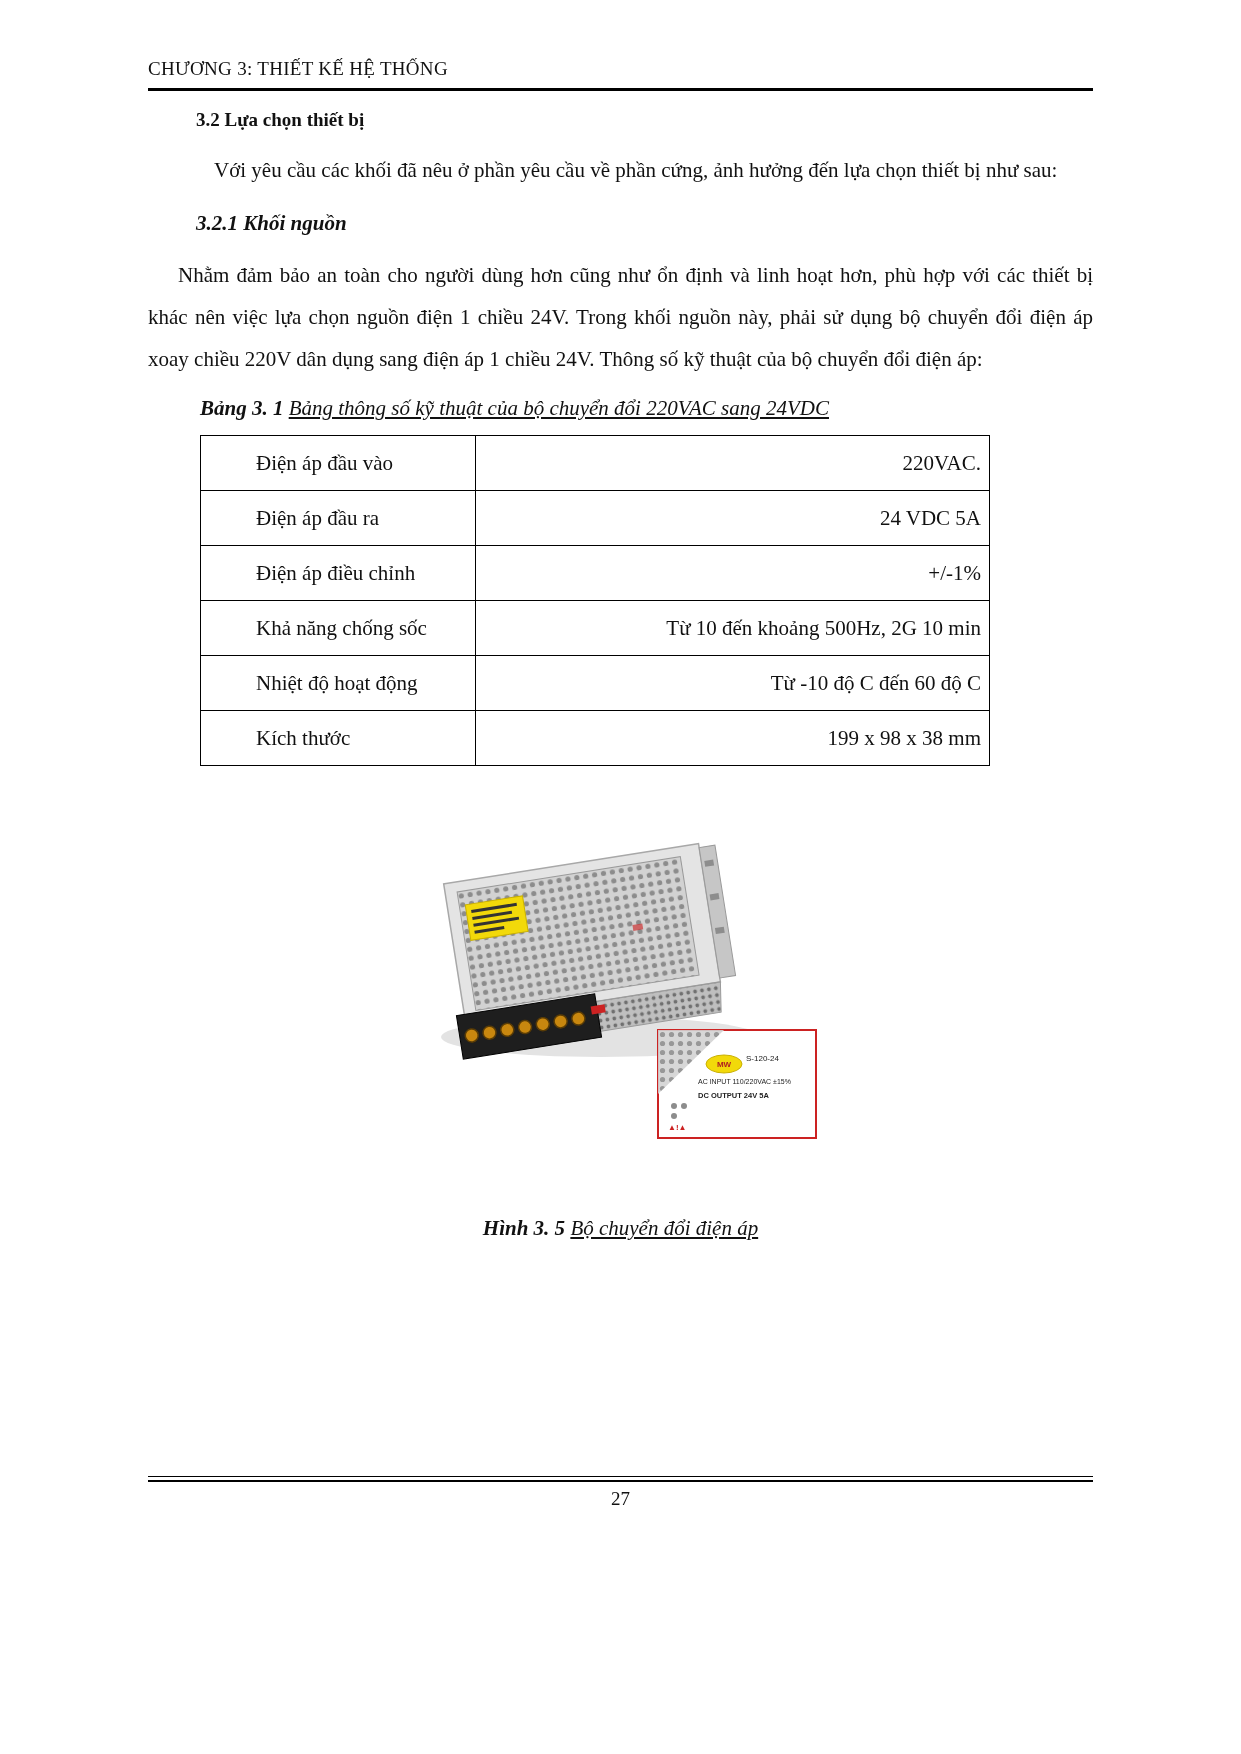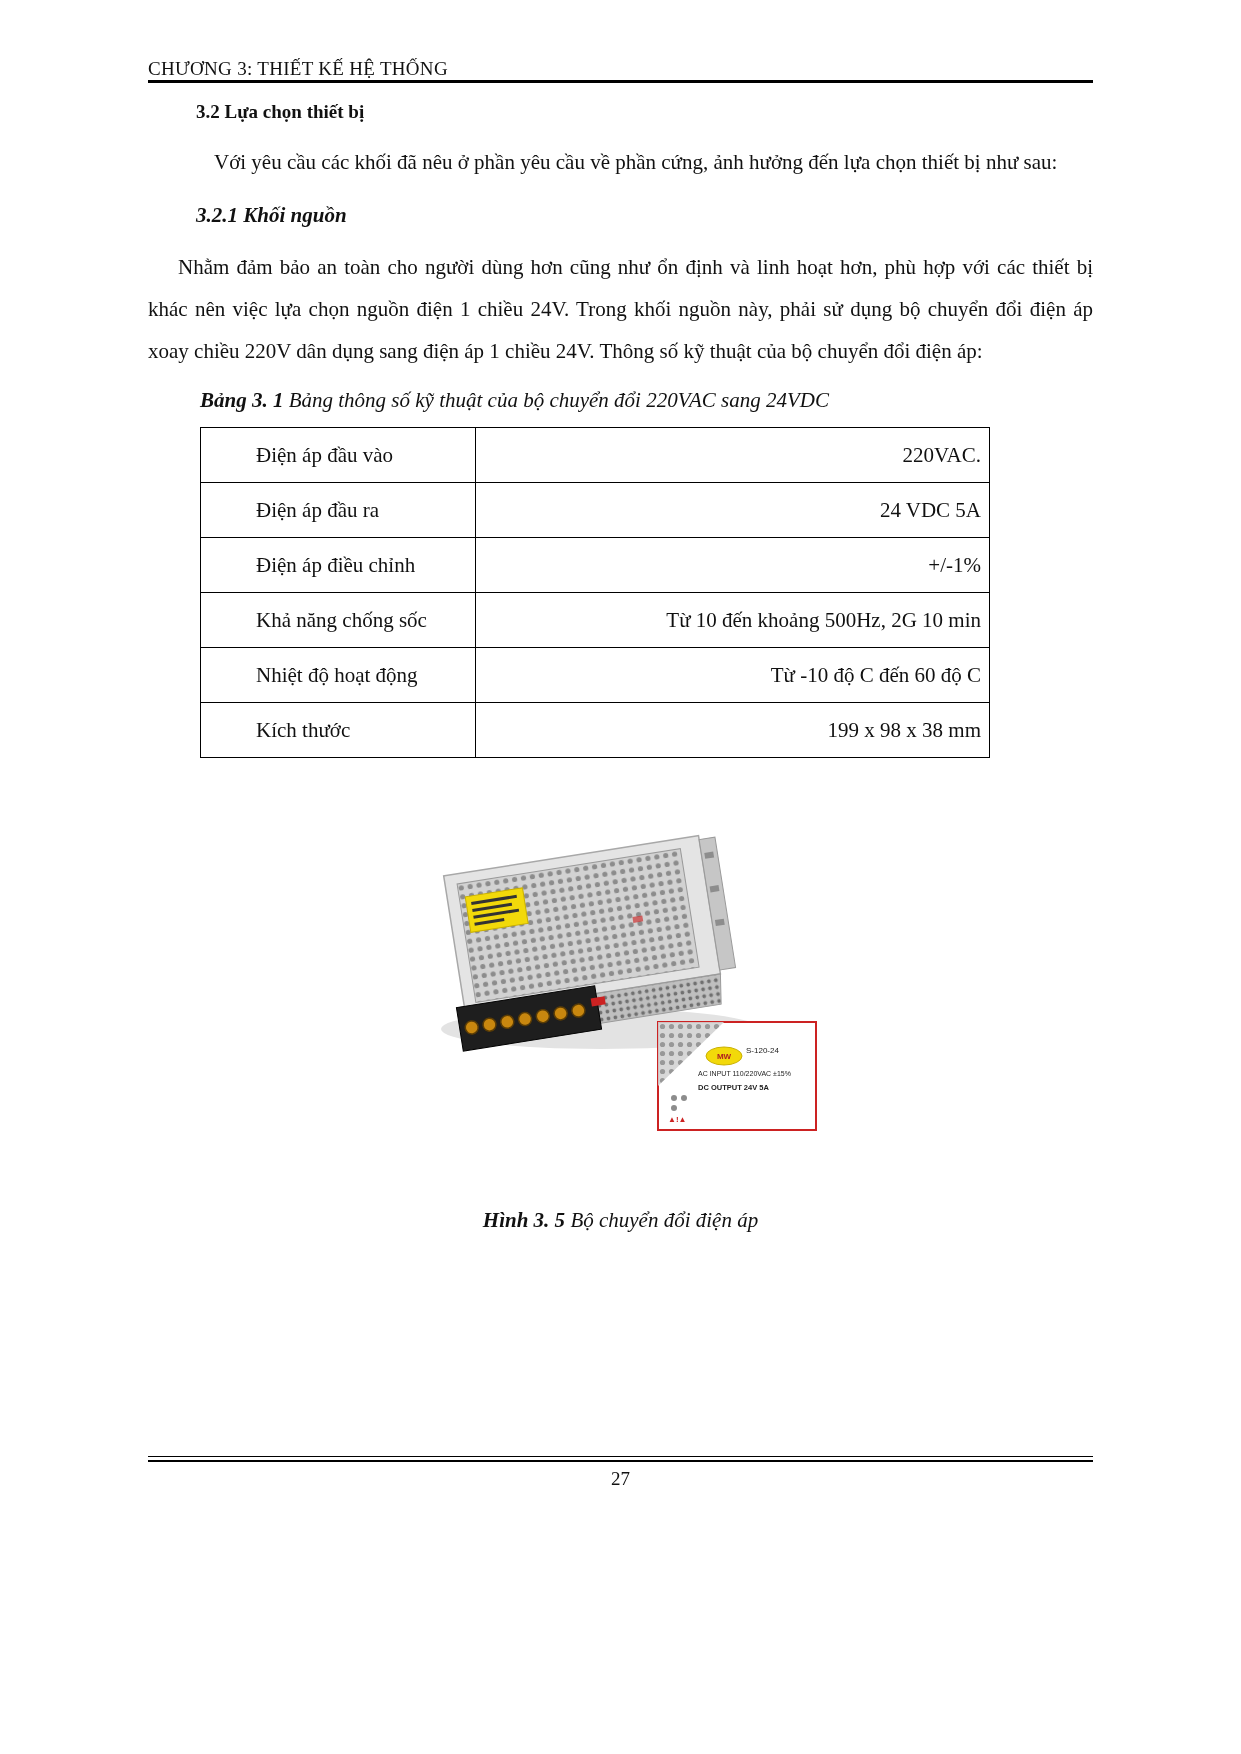--- a/index.html
+++ b/index.html
@@ -12,21 +12,21 @@
   .page {
     position: relative;
     width: 1241px; height: 1754px;
     padding: 58px 148px 0 148px;
     background: #fff;
     overflow: hidden;
   }
   .running-head {
     font-size: 19px;
     letter-spacing: 0.3px;
-    padding-bottom: 0;
+    padding-bottom: 8px;
   }
   .head-rule {
     height: 3px;
     background: #000;
     margin-bottom: 18px;
   }
   .sec-heading {
     font-size: 19px;
     font-weight: bold;
     margin: 14px 0 18px 48px;
@@ -42,21 +42,21 @@
     font-weight: bold;
     font-style: italic;
     margin: 20px 0 18px 48px;
   }
   .para.p2 { text-indent: 30px; margin-bottom: 16px; }
   .table-caption {
     font-size: 21px;
     margin: 16px 0 14px 52px;
   }
   .cap-label { font-weight: bold; font-style: italic; }
-  .cap-text  { font-style: italic; }
+  .cap-text  { font-style: italic; text-decoration: underline; }
   table.spec {
     border-collapse: collapse;
     margin-left: 52px;
     width: 790px;
   }
   table.spec td {
     border: 1px solid #000;
     font-size: 21px;
     height: 55px;
     vertical-align: middle;
@@ -74,21 +74,21 @@
     margin-top: 66px;
     text-align: center;
   }
   .figure-caption {
     font-size: 21px;
     margin-top: 60px;
   }
   .footer {
     position: absolute;
     left: 148px; right: 148px;
-    bottom: 264px;
+    bottom: 244px;
   }
   .foot-rule-a { height: 1px; background: #000; }
   .foot-rule-b { height: 2px; background: #000; margin-top: 3px; }
   .page-number {
     text-align: center;
     font-size: 19px;
     margin-top: 6px;
   }
 </style>
 </head>

